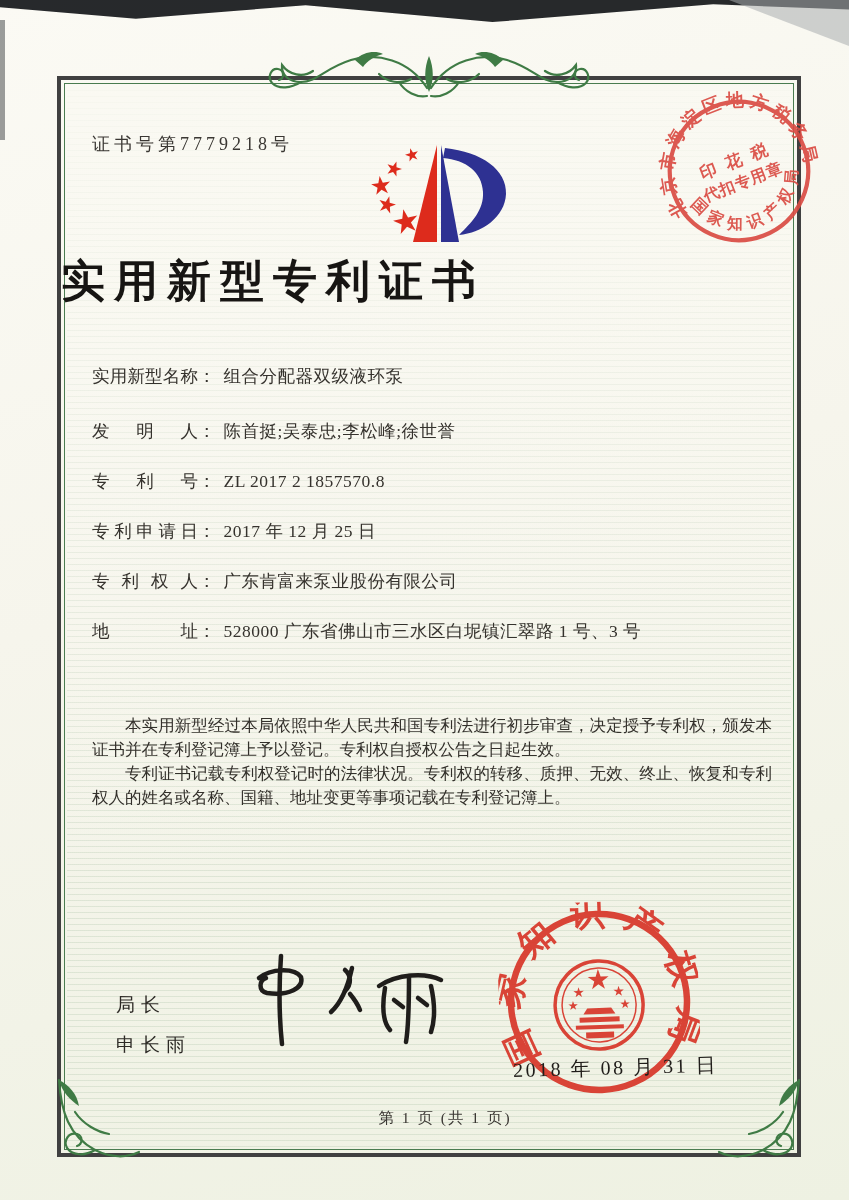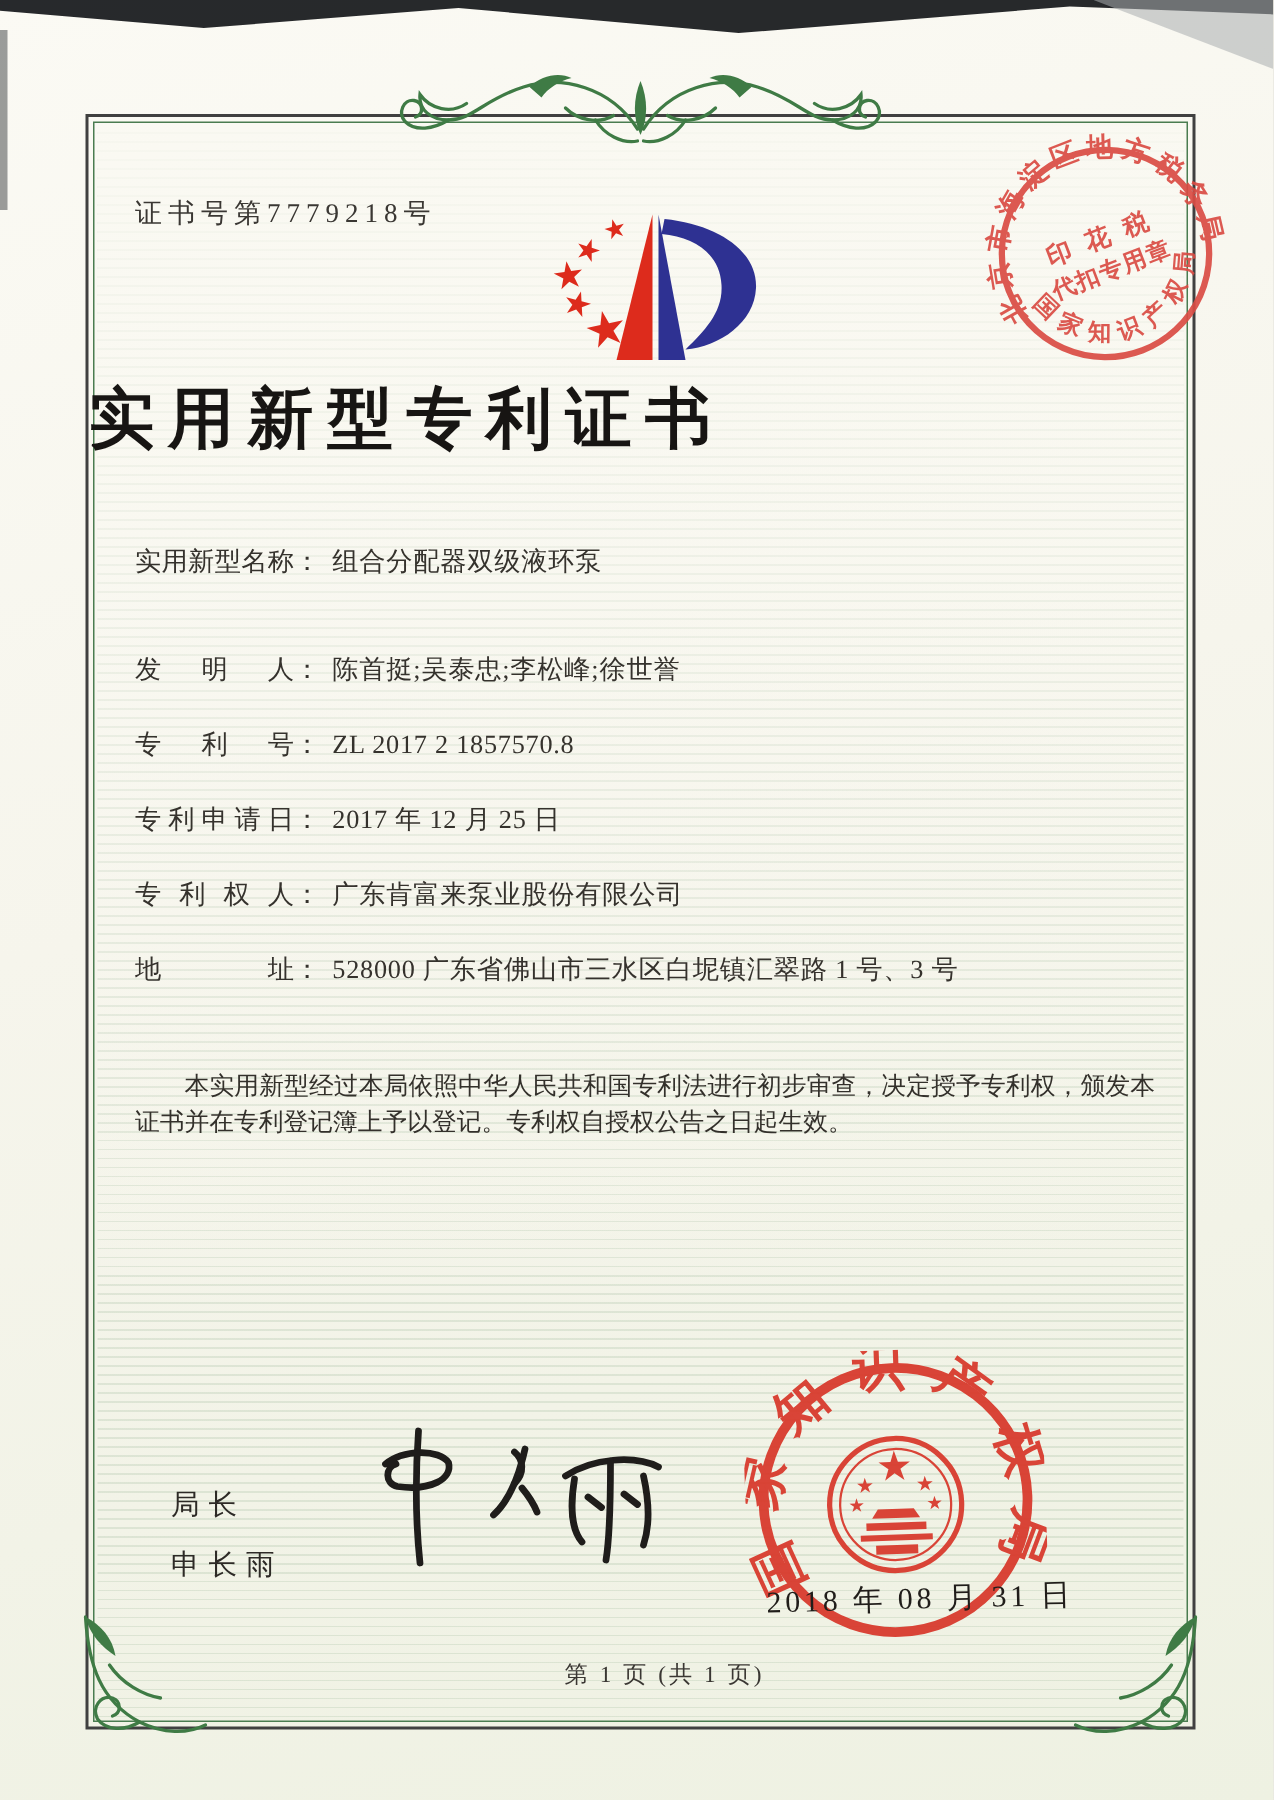--- a/index.html
+++ b/index.html
@@ -9,35 +9,35 @@
   .paper{position:absolute;inset:0;
        background:linear-gradient(165deg,#fbfaf4 0%,#f6f5ec 45%,#eef1e2 100%);}
   
   .scan-top{position:absolute;top:0;left:0;width:100%;height:24px;background:#15171a;
        clip-path:polygon(0 0,100% 0,100% 40%,84% 18%,58% 92%,36% 22%,16% 78%,0 30%);opacity:.92;}
   .scan-tr{position:absolute;top:0;right:0;width:120px;height:46px;background:#a9adaf;
        clip-path:polygon(100% 0,0 0,100% 100%);opacity:.55;}
   .scan-left{position:absolute;top:20px;left:0;width:5px;height:120px;background:#3a3d40;opacity:.5;}
   
   .frame{position:absolute;left:57px;top:76px;width:736px;height:1073px;
-       border:2px solid #404040;}
+       border:4px solid #404040;}
   .frame-inner{position:absolute;inset:3px;border:1px solid #4a7c50;}
   .guilloche{position:absolute;inset:6px;
        background:
         linear-gradient(180deg,rgba(250,249,242,.85) 0%,rgba(250,249,242,.35) 40%,rgba(250,249,242,0) 75%),
         repeating-linear-gradient(0deg,rgba(110,152,112,.16) 0 1px,rgba(255,255,255,0) 1px 6px);}
   .green-stroke{stroke:#3f7b45;fill:none;stroke-width:2.2;stroke-linecap:round;}
   .green-fill{fill:#3f7b45;}
   
   .cert-no{position:absolute;left:31px;top:52px;font-size:18px;letter-spacing:4px;color:#3a3733;}
   .title{position:absolute;left:0;top:172px;width:100%;
        font-size:44px;font-weight:bold;letter-spacing:9px;color:#171513;}
   .fields{position:absolute;left:31px;top:284px;width:690px;font-size:17.5px;color:#35322d;}
   .field-row{position:relative;height:28px;margin-bottom:22px;}
-  .field-row.gap{margin-bottom:44px;}
+  .field-row.gap{margin-bottom:27px;}
   .flabel{display:inline-block;width:106px;text-align:justify;text-align-last:justify;}
   .fcolon{display:inline-block;margin-right:8px;}
   .fvalue{letter-spacing:.5px;}
   .grant-no{position:absolute;left:382px;top:0;white-space:nowrap;}
   .paras{position:absolute;left:31px;top:634px;width:680px;font-size:16.5px;line-height:24px;
        text-align:justify;color:#33302b;}
   .paras p{margin:0;text-indent:2em;}
   .signoff-title{position:absolute;left:55px;top:912px;font-size:19px;letter-spacing:6px;color:#2d2a26;}
   .signoff-name{position:absolute;left:55px;top:952px;font-size:19px;letter-spacing:6px;color:#2d2a26;}
   .signature{position:absolute;left:158px;top:862px;width:250px;height:120px;}
@@ -150,20 +150,21 @@
     <div class="field-row">
       <span class="flabel">专利权人</span><span class="fcolon">：</span><span class="fvalue">广东肯富来泵业股份有限公司</span>
     </div>
     <div class="field-row">
       <span class="flabel">地址</span><span class="fcolon">：</span><span class="fvalue">528000 广东省佛山市三水区白坭镇汇翠路 1 号、3 号</span>
     </div>
   </div>
 
   <div class="paras">
     <p>本实用新型经过本局依照中华人民共和国专利法进行初步审查，决定授予专利权，颁发本证书并在专利登记簿上予以登记。专利权自授权公告之日起生效。</p>
+    <p>专利证书记载专利权登记时的法律状况。专利权的转移、质押、无效、终止、恢复和专利权人的姓名或名称、国籍、地址变更等事项记载在专利登记簿上。</p>
   </div>
 
   <div class="signoff-title">局长</div>
   <div class="signoff-name">申长雨</div>
 
   <svg class="signature" viewBox="0 0 250 120">
     <path class="sig-stroke" d="M62,14 C60,42 60,74 63,102"></path>
     <path class="sig-stroke" d="M40,36 C52,26 76,26 82,35 C85,46 70,54 48,51 C39,49 40,38 47,36"></path>
     <path class="sig-stroke" d="M126,28 C132,33 133,42 126,49"></path>
     <path class="sig-stroke" d="M133,26 C129,44 123,60 112,70"></path>

